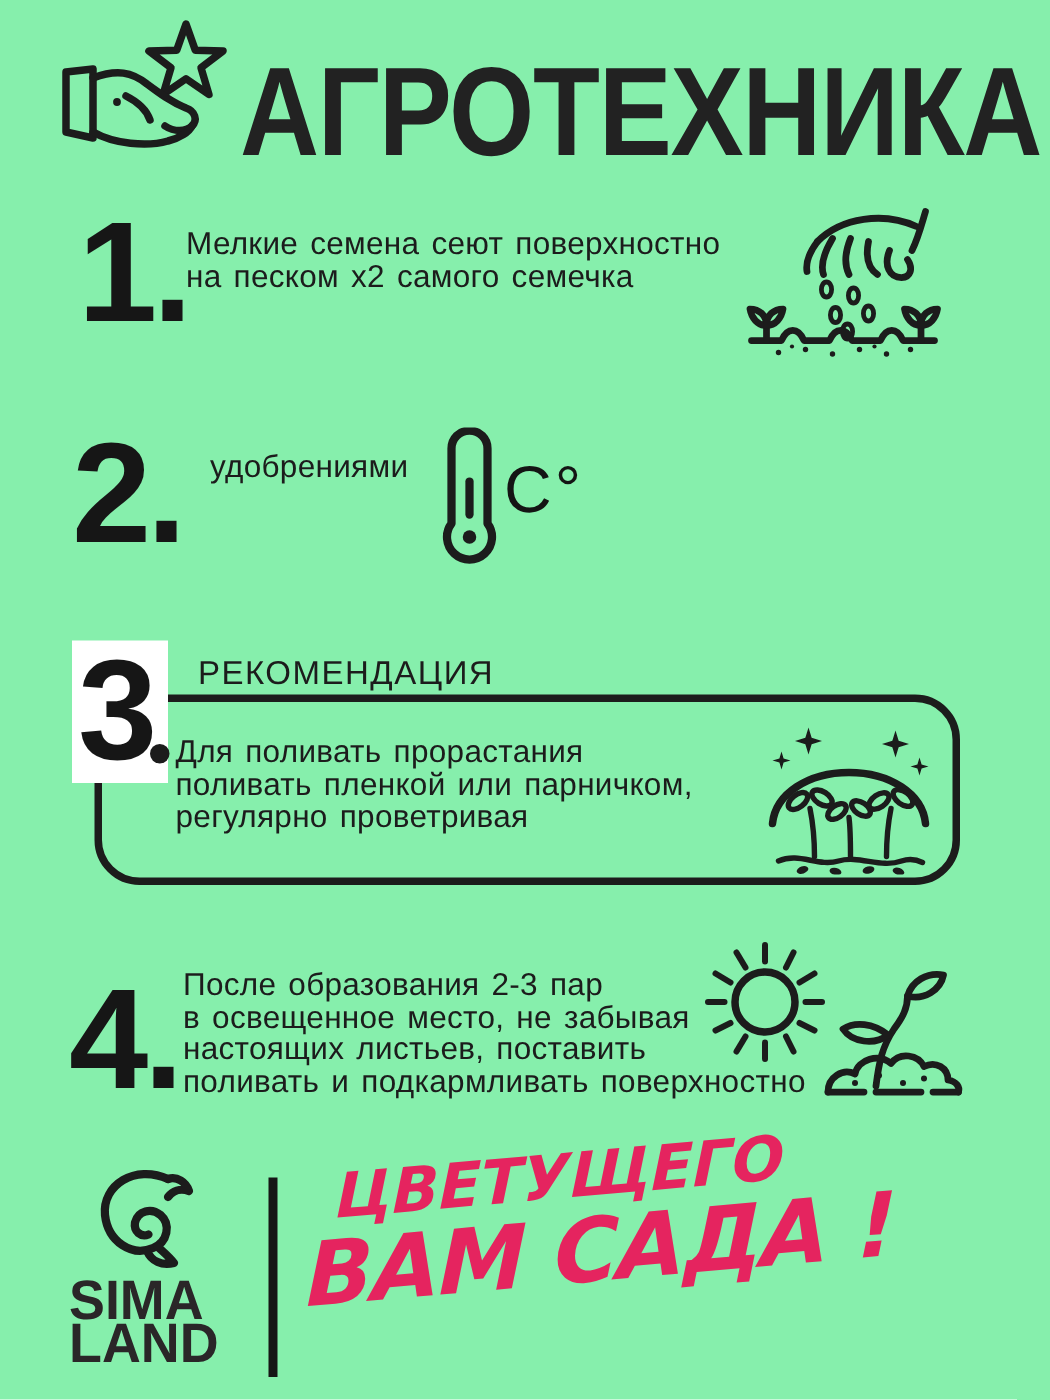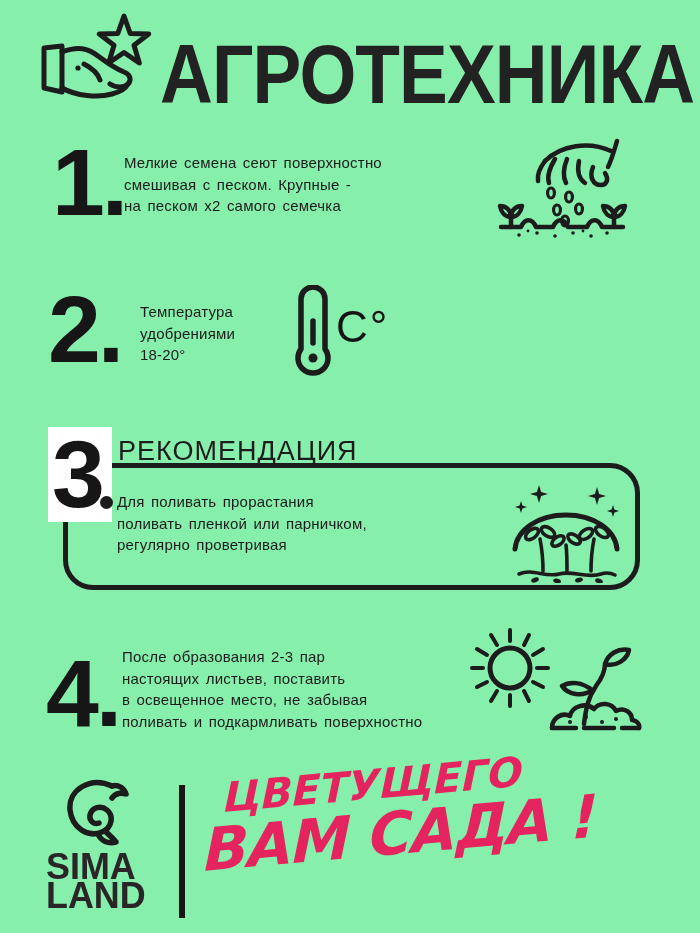--- a/index.html
+++ b/index.html
@@ -12,24 +12,24 @@
   .ico { stroke:#1c1c1c; fill:none; stroke-linecap:round; stroke-linejoin:round; }
 
   .title {
     left:160px; top:32px; font-size:84px; line-height:84px; font-weight:600;
     letter-spacing:-1px; white-space:nowrap;
     transform:scaleX(0.87); transform-origin:left top; color:#222;
   }
   .num {
     font-size:95px; line-height:95px; font-weight:700; letter-spacing:-3px; color:#161616;
   }
-  .body-text { font-size:15px; line-height:21.5px; letter-spacing:0.2px; word-spacing:2px; }
+  .body-text { font-size:21px; line-height:21.5px; letter-spacing:0.2px; word-spacing:2px; }
   .body-text div { white-space:nowrap; }
 
-  .reco-heading { left:118px; top:436px; font-size:27px; letter-spacing:1px; font-weight:500; }
+  .reco-heading { left:132px; top:436px; font-size:22px; letter-spacing:1px; font-weight:500; }
   .reco-box {
     left:63px; top:463px; width:577px; height:127px; box-sizing:border-box;
     border:5px solid #1c1c1c; border-radius:30px; z-index:1;
   }
   .num3 { left:48px; top:427px; background:#ffffff; padding:0 10px 0 4px; z-index:2; }
   .bullet-dot {
     left:100px; top:496px; width:13px; height:13px; border-radius:50%;
     background:#1c1c1c; z-index:2;
   }
 
@@ -63,21 +63,20 @@
         <path d="M48 52 C56 56 62 62 64 68"></path>
       </g>
       <circle cx="42" cy="56" r="2.6" fill="#1c1c1c"></circle>
     </svg>
   </div>
   <div class="abs title">АГРОТЕХНИКА</div>
 
   <div class="abs num" style="left:52px; top:135px;">1.</div>
   <div class="abs body-text" style="left:124px; top:152px;">
     <div>Мелкие семена сеют поверхностно</div>
-    <div>смешивая с песком. Крупные -</div>
     <div>на песком х2 самого семечка</div>
   </div>
   <div class="abs" style="left:495px; top:135px;">
     <svg width="135" height="105" viewBox="0 0 135 105">
       <g class="ico" stroke-width="4.5">
         <path d="M50 26 C66 10 94 6 116 16"></path>
         <path d="M122 6 C119 16 117 24 113 32"></path>
         <path d="M50 26 C44 34 42 40 43 46"></path>
         <path d="M60 24 C54 34 52 42 54 48"></path>
         <path d="M72 24 C68 34 68 42 71 48"></path>
@@ -108,23 +107,21 @@
         <circle cx="96" cy="101" r="1.8"></circle>
           <circle cx="112" cy="98" r="1.8"></circle>
         <circle cx="33" cy="96" r="1.4"></circle>
           <circle cx="88" cy="96" r="1.4"></circle>
       </g>
     </svg>
   </div>
 
   <div class="abs num" style="left:48px; top:282px;">2.</div>
   <div class="abs body-text" style="left:140px; top:301px;">
-    <div>Температура</div>
     <div>удобрениями</div>
-    <div>18-20°</div>
   </div>
   <div class="abs" style="left:283px; top:285px;">
     <svg width="60" height="95" viewBox="0 0 60 95">
       <g class="ico" stroke-width="5.5">
         <path d="M18 64 A15 15 0 1 0 42 64 L42 14 A12 12 0 0 0 18 14 Z"></path>
         <path d="M30 36 V58"></path>
       </g>
       <circle cx="30" cy="73" r="4.5" fill="#1c1c1c"></circle>
     </svg>
   </div>
@@ -167,22 +164,22 @@
         <ellipse cx="52" cy="98" rx="4" ry="2.4" transform="rotate(14 52 98)"></ellipse>
         <ellipse cx="74" cy="97" rx="4" ry="2.4" transform="rotate(-14 74 97)"></ellipse>
         <ellipse cx="94" cy="98" rx="4" ry="2.4" transform="rotate(18 94 98)"></ellipse>
       </g>
     </svg>
   </div>
 
   <div class="abs num" style="left:46px; top:646px;">4.</div>
   <div class="abs body-text" style="left:122px; top:646px;">
     <div>После образования 2-3 пар</div>
+    <div>в освещенное место, не забывая</div>
     <div>настоящих листьев, поставить</div>
-    <div>в освещенное место, не забывая</div>
     <div>поливать и подкармливать поверхностно</div>
   </div>
   <div class="abs" style="left:468px; top:610px;">
     <svg width="175" height="122" viewBox="0 0 175 122">
       <g class="ico" stroke-width="5">
         <circle cx="42" cy="58" r="20"></circle>
       </g>
       <g class="ico" stroke-width="4">
         <line x1="69" y1="58" x2="80" y2="58"></line>
         <line x1="65" y1="72" x2="75" y2="77"></line>

